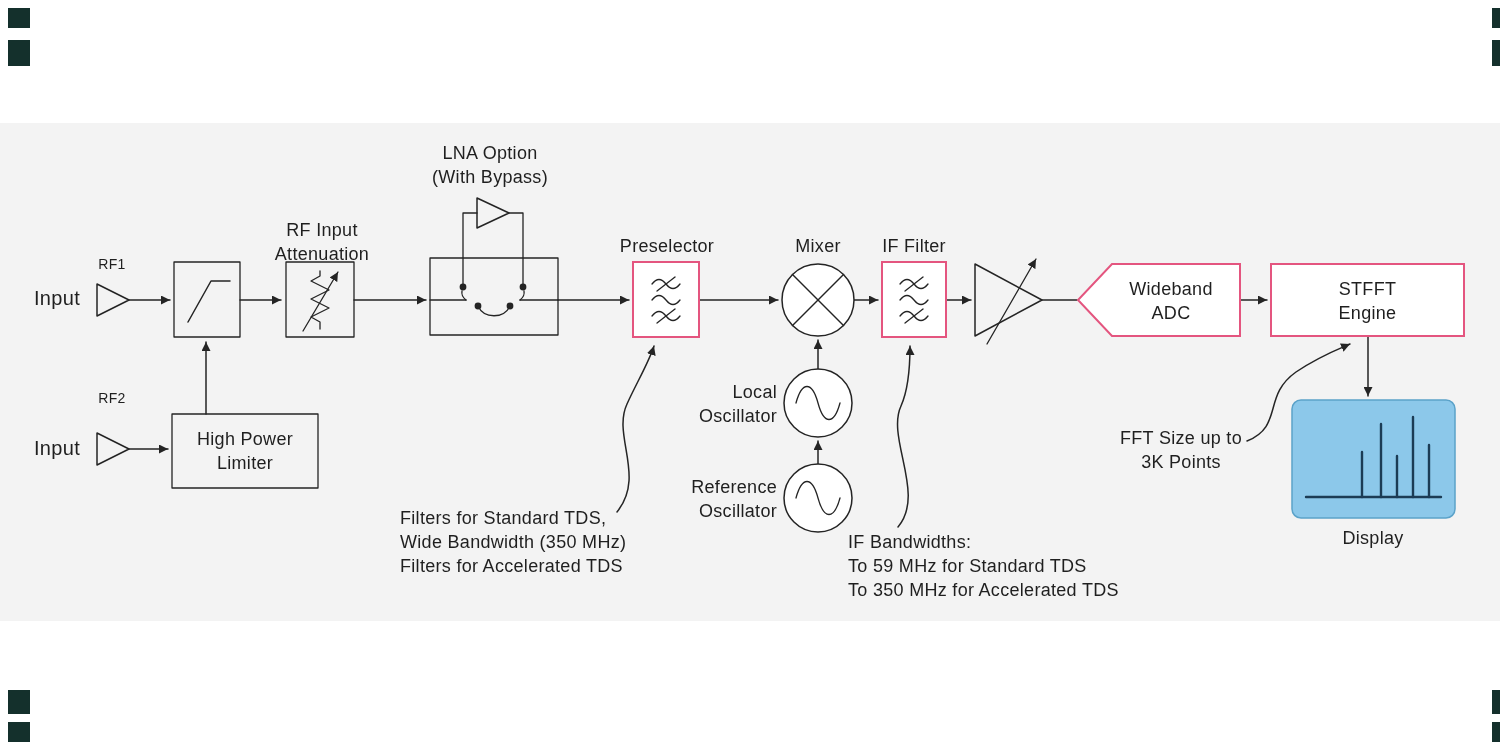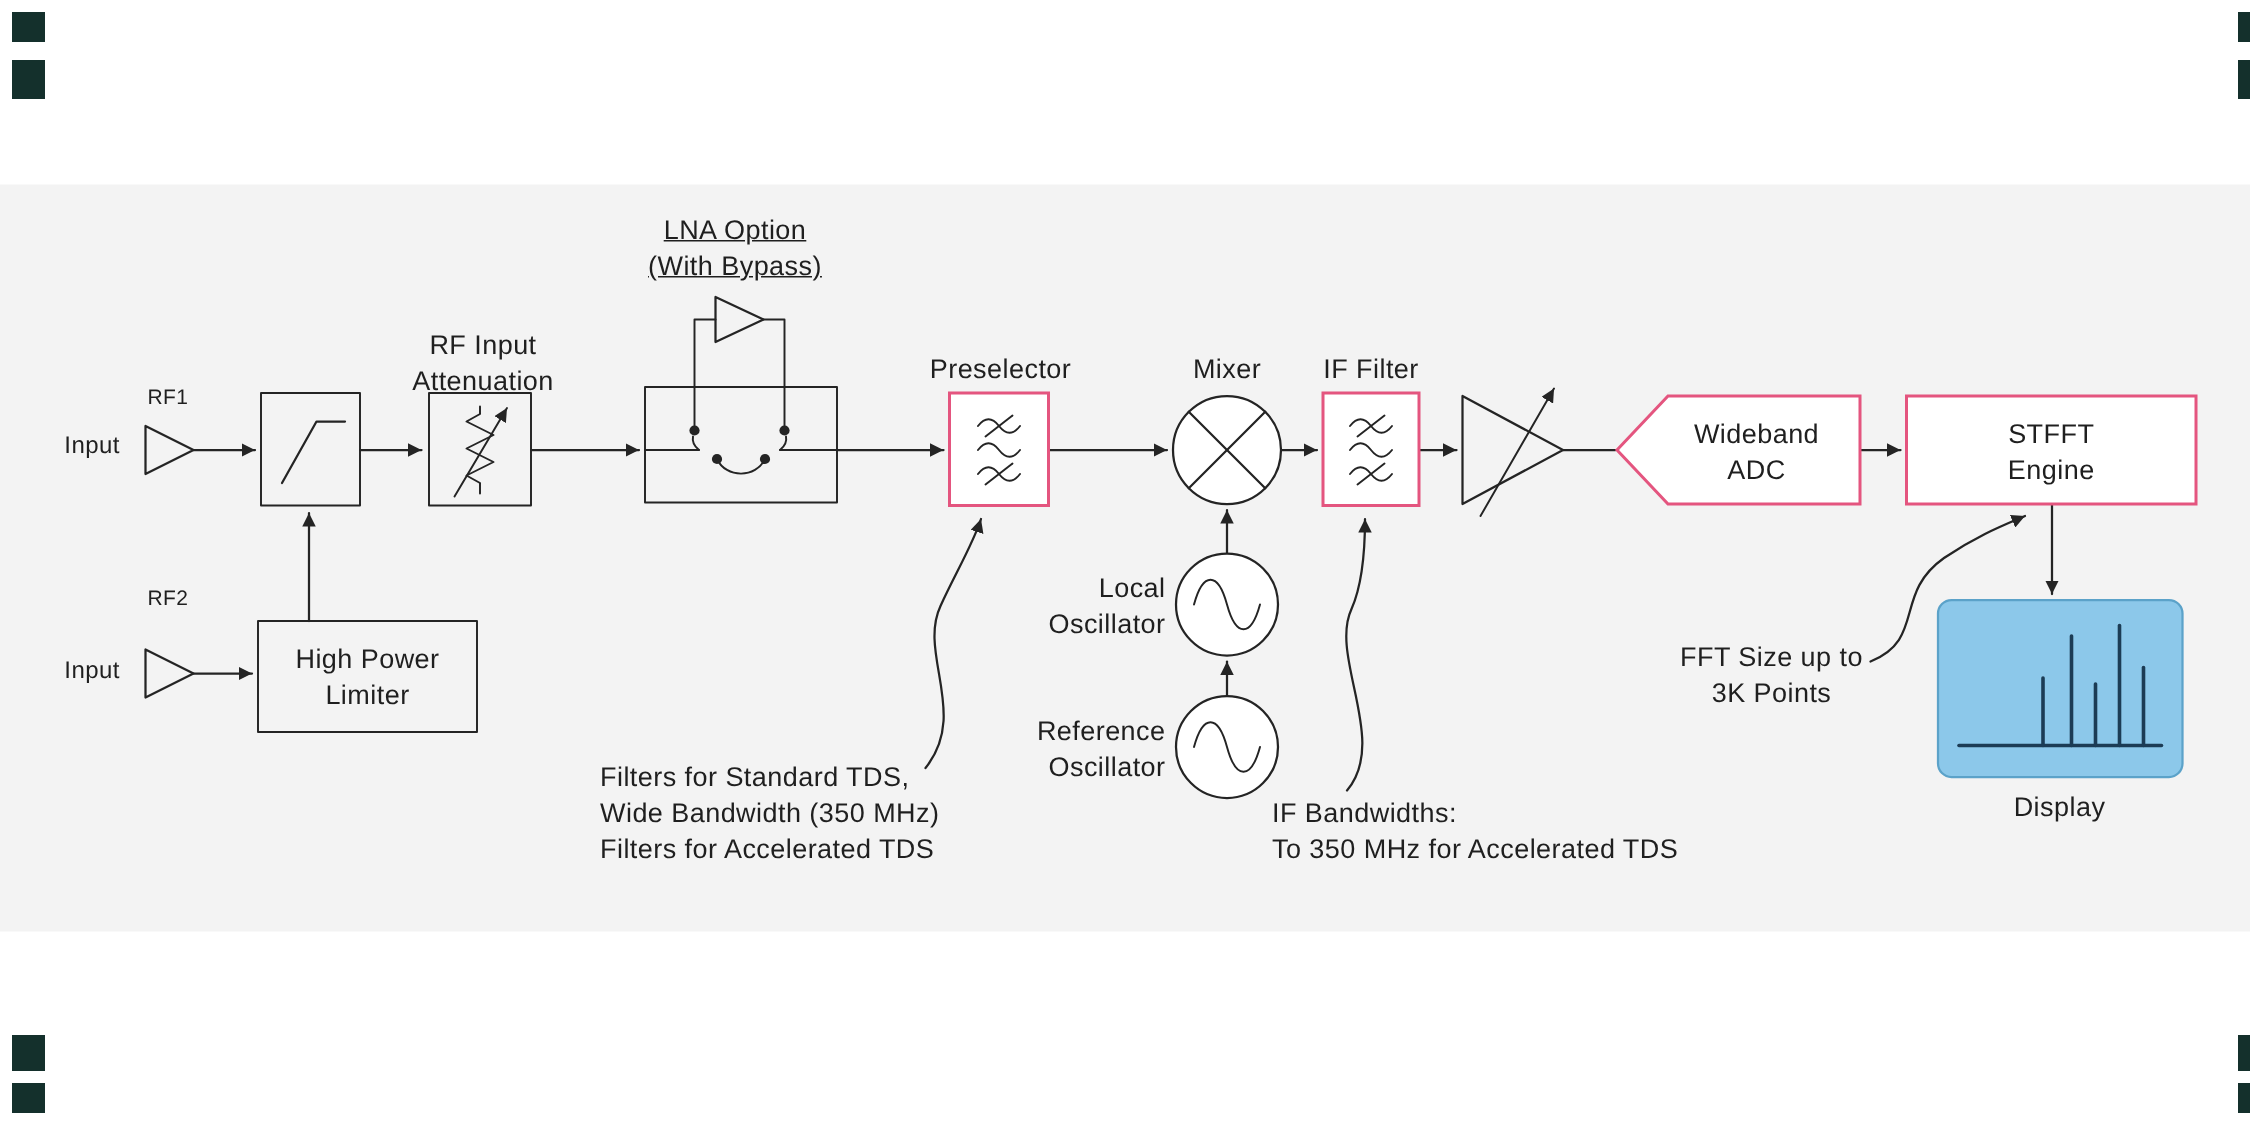--- a/index.html
+++ b/index.html
@@ -15,21 +15,21 @@
   .accent-box { stroke:var(--accent,#e4557f); stroke-width:2; fill:#fff; }
   .dot { fill:var(--line,#242424); stroke:none; }
   .screen { fill:var(--display-fill,#8cc8ea); stroke:var(--display-stroke,#5ba2c9); stroke-width:1.5; }
   .trace { stroke:var(--display-trace,#1c3c55); stroke-width:2.4; fill:none; stroke-linecap:round; }
   .mark { fill:var(--crop-mark,#14302c); }
 
   .lbl { position:absolute; font-size:18px; line-height:24px; letter-spacing:.3px; color:#1f1f1f; }
   .c { text-align:center; }
   .r { text-align:right; }
   .port { font-size:14px; line-height:24px; }
-  .small { font-size:16px; line-height:20px; }
+  .small { font-size:20px; line-height:20px; }
 </style>
 </head>
 <body>
 
 <div class="canvas">
   <div class="band"></div>
 
   <svg class="layer" viewBox="0 0 1500 750">
     <defs>
       <marker id="ah" markerWidth="10" markerHeight="9" refX="9" refY="4.5" orient="auto" markerUnits="userSpaceOnUse">
@@ -145,21 +145,21 @@
   </svg>
 
   <div class="lbl port c" style="left:84px; top:252px; width:56px;">RF1</div>
   <div class="lbl small r" style="left:16px; top:288px; width:64px;">Input</div>
 
   <div class="lbl c" style="left:247px; top:218px; width:150px;">
     <div>RF Input</div>
     <div>Attenuation</div>
   </div>
 
-  <div class="lbl c" style="left:398px; top:141px; width:184px;text-decoration:underline;">
+  <div class="lbl c" style="left:398px; top:141px; width:184px;">
     <div>LNA Option</div>
     <div>(With Bypass)</div>
   </div>
 
   <div class="lbl c" style="left:597px; top:234px; width:140px;">Preselector</div>
   <div class="lbl c" style="left:773px; top:234px; width:90px;">Mixer</div>
   <div class="lbl c" style="left:864px; top:234px; width:100px;">IF Filter</div>
 
   <div class="lbl c" style="left:1108px; top:277px; width:126px;">
     <div>Wideband</div>
@@ -192,20 +192,21 @@
   </div>
 
   <div class="lbl" style="left:400px; top:506px; width:290px;">
     <div>Filters for Standard TDS,</div>
     <div>Wide Bandwidth (350 MHz)</div>
     <div>Filters for Accelerated TDS</div>
   </div>
 
   <div class="lbl" style="left:848px; top:530px; width:340px;">
     <div>IF Bandwidths:</div>
+    <div>To 59 MHz for Standard TDS</div>
     <div>To 350 MHz for Accelerated TDS</div>
   </div>
 
   <div class="lbl c" style="left:1106px; top:426px; width:150px;">
     <div>FFT Size up to</div>
     <div>3K Points</div>
   </div>
 </div>
 
 </body></html>

